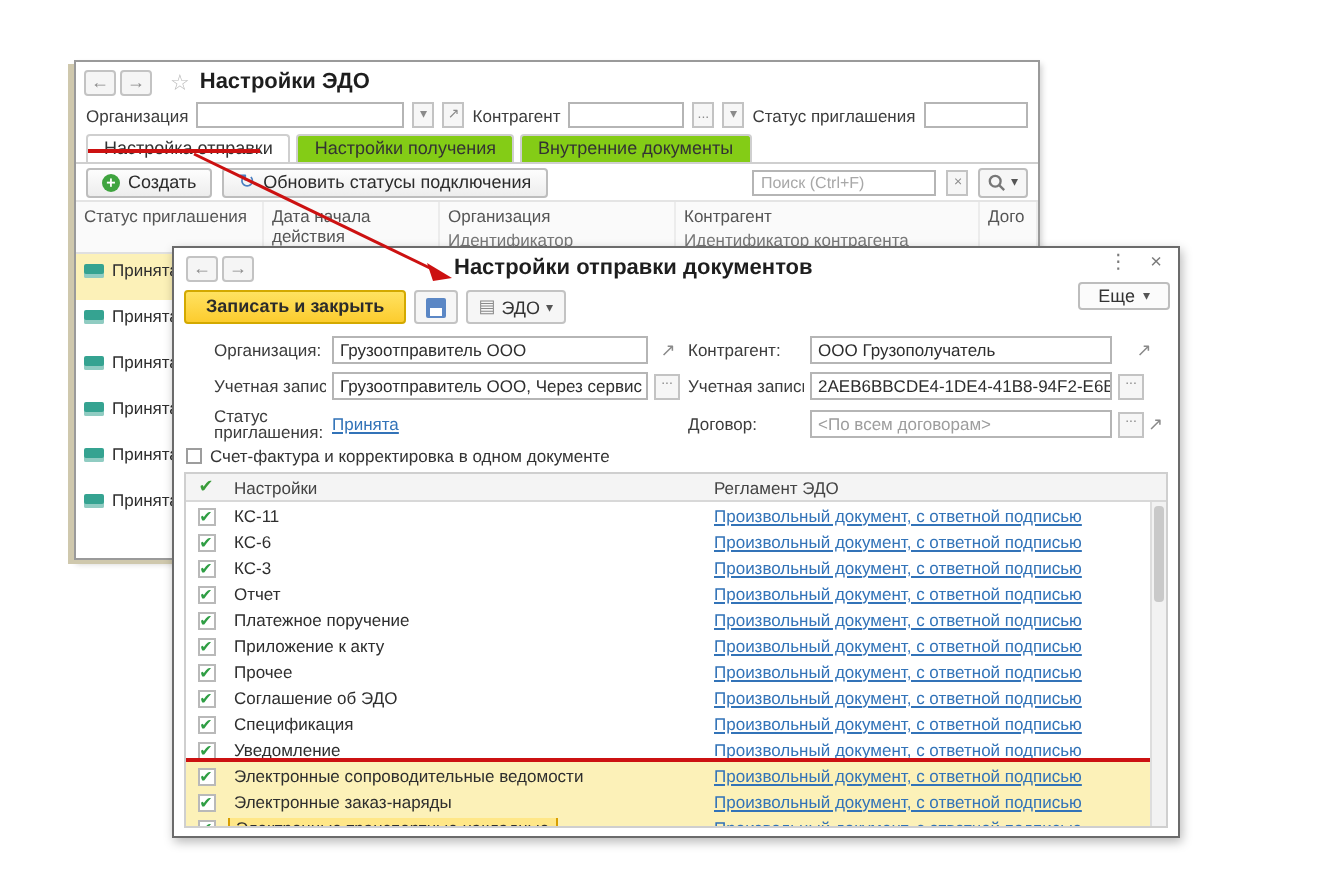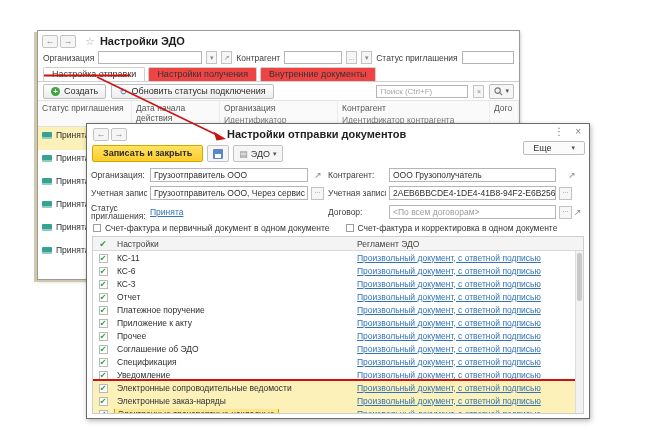--- a/index.html
+++ b/index.html
@@ -13,21 +13,21 @@
   .navbtn{width:16px;height:13px;border:1px solid #c3c3c3;background:#f5f5f5;color:#8a8a8a;
     font-size:9px;line-height:11px;text-align:center;border-radius:2px;margin-right:2px;}
   .star{color:#b9b9b9;font-size:11px;margin:0 5px 0 7px;}
   .wtitle{font-size:11px;font-weight:bold;color:#1e1e1e;}
   .filters{display:flex;align-items:center;height:17px;padding:0 5px;gap:4px;font-size:8.5px;color:#3c3c3c;}
   .fld{height:13px;border:1px solid #b5b5b5;background:#fff;}
   .mini{width:11px;height:13px;border:1px solid #c3c3c3;background:#f6f6f6;color:#8a8a8a;
     font-size:7px;line-height:11px;text-align:center;}
   .tabs{display:flex;align-items:flex-end;height:16px;padding:0 0 0 5px;border-bottom:1px solid #cfcfcf;gap:3px;}
   .tab{font-size:9px;color:#333;padding:1px 8px 2px 8px;border:1px solid #cfcfcf;border-bottom:none;
-    background:#ef4444;border-radius:2px 2px 0 0;}
+    background:#84cc16;border-radius:2px 2px 0 0;}
   .tab.active{background:#fff;}
   .cmdbar{display:flex;align-items:center;height:19px;padding:2px 5px;gap:5px;border-bottom:1px solid #e4e4e4;}
   .cbtn{display:flex;align-items:center;gap:4px;font-size:9px;color:#2b2b2b;padding:1px 7px;
     border:1px solid #bdbdbd;background:linear-gradient(#fdfdfd,#ededed);border-radius:2px;height:15px;}
   .plus{display:inline-block;width:9px;height:9px;border-radius:50%;background:#3fa43f;color:#fff;
     font-size:8px;line-height:9px;text-align:center;font-weight:bold;}
   .refresh{color:#4a7fc1;font-size:10px;line-height:9px;}
   .spacer{flex:1;}
   .search{width:92px;height:13px;border:1px solid #b5b5b5;font-size:8px;padding:0 3px;color:#444;}
   .search::placeholder{color:#a8a8a8;}
@@ -45,33 +45,33 @@
   .m-row .mc{padding:3px 4px;white-space:nowrap;overflow:hidden;}
   .m-row.hl{background:#fcf1b8;}
   .status-ico{display:inline-block;width:10px;height:7px;background:#35a391;border-radius:1px;
     box-shadow:inset 0 -2px 0 rgba(255,255,255,.45);margin-right:4px;vertical-align:middle;}
   
   .dlg{position:absolute;left:86px;top:123px;width:504px;height:296px;background:#fff;
     border:1px solid #6b6b6b;box-shadow:1px 2px 5px rgba(0,0,0,.28);z-index:10;display:flex;flex-direction:column;}
   .dlg-titlebar{display:flex;align-items:center;height:18px;padding:2px 6px 0 6px;position:relative;flex:none;}
   .dlg-title{font-size:11px;font-weight:bold;color:#1e1e1e;margin-left:98px;}
   .winctl{position:absolute;right:8px;top:2px;display:flex;gap:11px;color:#7a7a7a;font-size:10px;}
-  .more-btn{position:absolute;right:4px;top:17px;display:flex;align-items:center;gap:20px;height:14px;
+  .more-btn{position:absolute;right:4px;top:17px;display:flex;align-items:center;gap:4px;height:14px;
     padding:0 9px;border:1px solid #bdbdbd;background:#fbfbfb;border-radius:2px;font-size:9px;color:#333;z-index:3;}
   .dlg-toolbar{display:flex;align-items:center;height:23px;padding:2px 5px;gap:4px;flex:none;}
   .ybtn{background:linear-gradient(#ffe261,#fccc2e);border:1px solid #d3a900;border-radius:2px;
     font-size:9px;font-weight:bold;color:#2b2b2b;padding:2px 10px;height:17px;text-align:center;}
   .tbtn{display:flex;align-items:center;gap:3px;height:17px;padding:0 5px;border:1px solid #c3c3c3;
     background:#f6f6f6;border-radius:2px;font-size:9px;color:#333;}
   .floppy{display:inline-block;width:10px;height:10px;background:#5b87c5;border-radius:1px;position:relative;}
   .floppy:after{content:"";position:absolute;left:2px;bottom:1px;width:6px;height:4px;background:#fff;}
   .doc-glyph{color:#8a8a8a;font-size:9px;}
   .ddown{color:#555;font-size:7px;}
   .dlg-form{display:grid;grid-template-columns:56px 158px 14px 58px 1fr 26px;
-    grid-template-rows:16px 16px 18px;column-gap:3px;row-gap:2px;padding:2px 4px 0 4px;
+    grid-template-rows:16px 16px 18px;column-gap:3px;row-gap:2px;padding:2px 4px 0 20px;
     font-size:8.5px;align-items:center;flex:none;}
   .flabel{color:#3c3c3c;white-space:nowrap;overflow:hidden;}
   .flabel.wrap{white-space:normal;line-height:8.5px;}
   .finput{height:14px;border:1px solid #b5b5b5;padding:0 3px;line-height:12px;color:#2e2e2e;
     white-space:nowrap;overflow:hidden;}
   .finput.ph{color:#9d9d9d;}
   .ficon{color:#8a8a8a;font-size:9px;text-align:center;}
   .fbtn{width:13px;height:13px;border:1px solid #c3c3c3;background:#f6f6f6;color:#8a8a8a;
     font-size:7px;line-height:6px;text-align:center;}
   .ficon2{display:flex;gap:2px;align-items:center;}
@@ -243,23 +243,20 @@
       <div></div>
       <div class="flabel">Договор:</div>
       <div class="finput ph">&lt;По всем договорам&gt;</div>
       <div class="ficon2">
         <span class="fbtn">...</span>
         <span class="ficon">↗</span>
       </div>
     </div>
     <div class="dlg-checks">
       <span>
-        <span class="cb"></span><span>Счет-фактура и первичный документ в одном документе</span>
-      </span>
-      <span>
         <span class="cb"></span><span>Счет-фактура и корректировка в одном документе</span>
       </span>
     </div>
     <div class="doc-table">
       <div class="dhead">
         <div class="dc c-cb"><span class="selall">✔</span></div>
         <div class="dc c-doc">Настройки</div>
         <div class="dc c-reg">Регламент ЭДО</div>
       </div>
       <div id="doc-rows">

